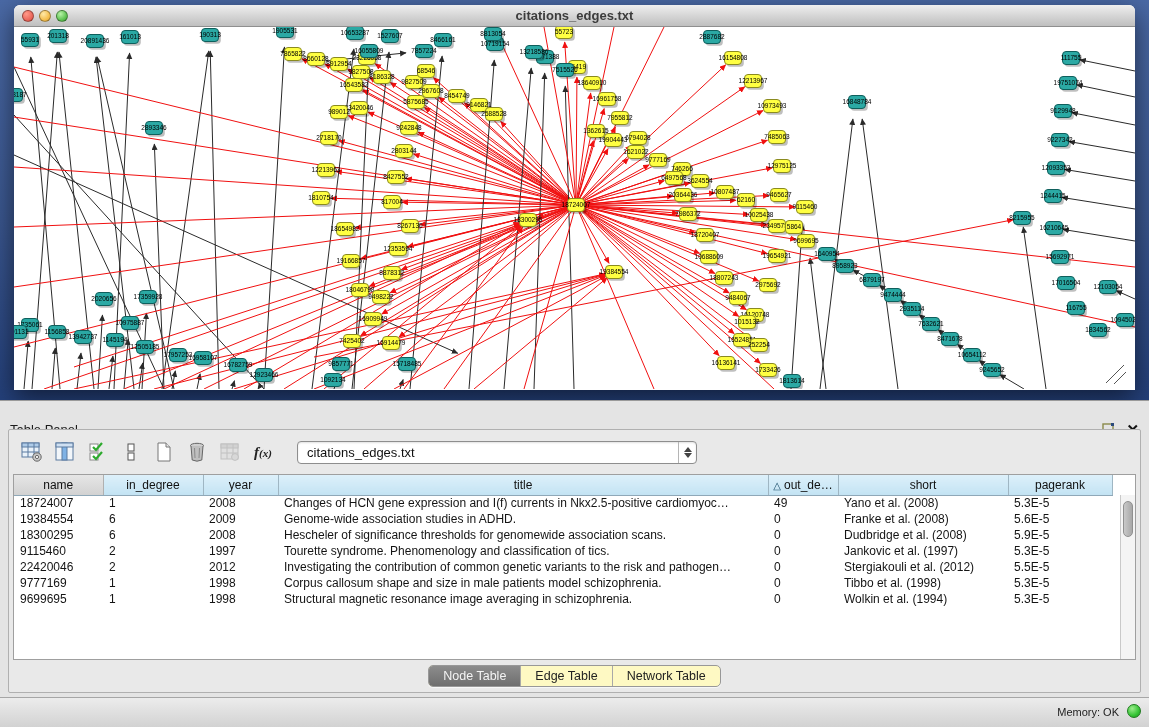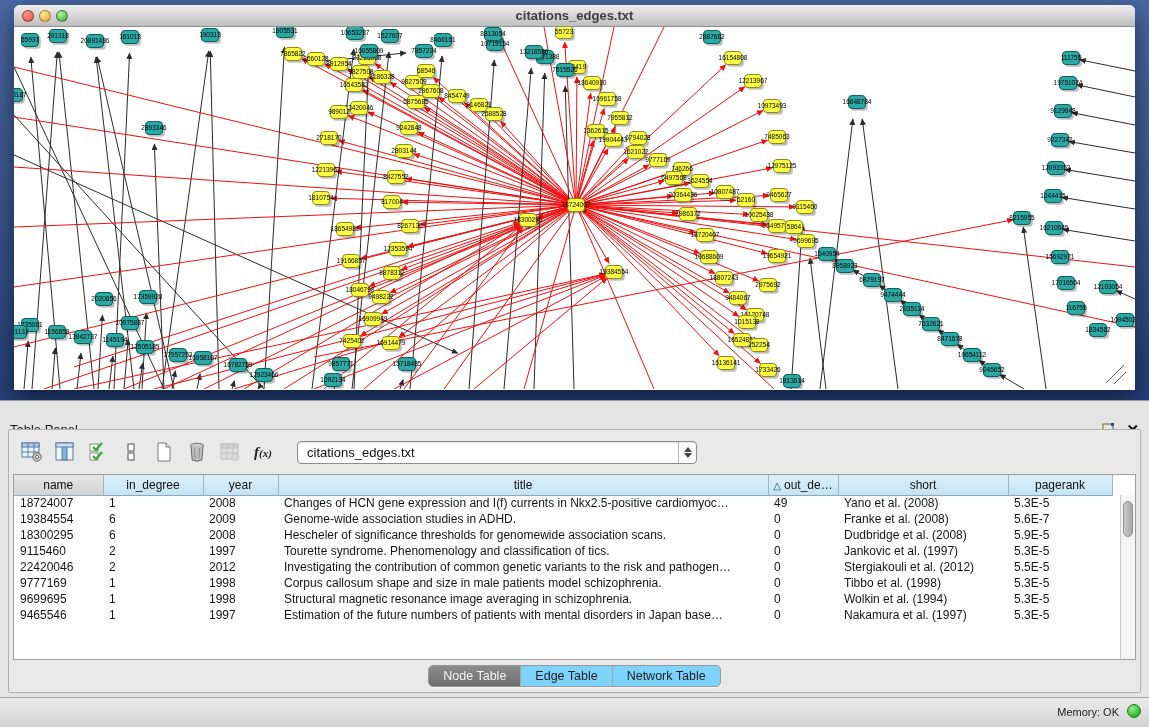--- a/index.html
+++ b/index.html
@@ -68,21 +68,21 @@
     overflow:hidden; white-space:nowrap; }
   .sort-tri { color:#184a66; font-size:10px; margin-right:3px; }
   .vscroll { position:absolute; right:0; top:20px; bottom:0; width:15px;
     background:#f4f4f4; border-left:1px solid #c9c9c9; }
   .vthumb { position:absolute; left:2px; right:2px; top:6px; height:36px;
     border-radius:6px; background:linear-gradient(90deg,#c9c9c9,#a8a8a8);
     border:1px solid #909090; cursor:pointer; }
 
   .tabsrow { height:32px; display:flex; align-items:center; justify-content:center; }
   .seg { display:inline-flex; border:1px solid #989898; border-radius:5px;
-    overflow:hidden; background:#7dd3fc; box-shadow:0 1px 1px rgba(255,255,255,.7); }
+    overflow:hidden; background:#fef9c3; box-shadow:0 1px 1px rgba(255,255,255,.7); }
   .seg .tab { padding:3px 14px; font-size:12.5px; color:#222; cursor:pointer;
     border-right:1px solid #a8a8a8; }
   .seg .tab:last-child { border-right:none; }
   .seg .tab.active { background:linear-gradient(180deg,#8c8c8c,#6e6e6e); color:#f4f4f4; }
 
   
   .statusbar { position:absolute; left:0; top:697px; width:1149px; height:30px;
     background:linear-gradient(180deg,#ececec,#d2d2d2); border-top:1px solid #a6a6a6; }
   .mem { position:absolute; right:30px; top:8px; font-size:11px; color:#222; }
   .memdot { position:absolute; right:8px; top:6px; width:14px; height:14px; border-radius:50%;
@@ -1066,21 +1066,21 @@
               <td style="width:170px">Yano et al. (2008)</td>
               <td style="width:88px">5.3E-5</td>
             </tr>
             <tr>
               <td style="width:89px">19384554</td>
               <td style="width:100px">6</td>
               <td style="width:75px">2009</td>
               <td style="width:490px">Genome-wide association studies in ADHD.</td>
               <td style="width:70px">0</td>
               <td style="width:170px">Franke et al. (2008)</td>
-              <td style="width:88px">5.6E-7</td>
+              <td style="width:88px">5.6E-5</td>
             </tr>
             <tr>
               <td style="width:89px">18300295</td>
               <td style="width:100px">6</td>
               <td style="width:75px">2008</td>
               <td style="width:490px">Hescheler of significance thresholds for genomewide association scans.</td>
               <td style="width:70px">0</td>
               <td style="width:170px">Dudbridge et al. (2008)</td>
               <td style="width:88px">5.9E-5</td>
             </tr>
@@ -1113,29 +1113,20 @@
             </tr>
             <tr>
               <td style="width:89px">9699695</td>
               <td style="width:100px">1</td>
               <td style="width:75px">1998</td>
               <td style="width:490px">Structural magnetic resonance image averaging in schizophrenia.</td>
               <td style="width:70px">0</td>
               <td style="width:170px">Wolkin et al. (1994)</td>
               <td style="width:88px">5.3E-5</td>
             </tr>
-            <tr>
-              <td style="width:89px">9465546</td>
-              <td style="width:100px">1</td>
-              <td style="width:75px">1997</td>
-              <td style="width:490px">Estimation of the future numbers of patients with mental disorders in Japan base…</td>
-              <td style="width:70px">0</td>
-              <td style="width:170px">Nakamura et al. (1997)</td>
-              <td style="width:88px">5.3E-5</td>
-            </tr>
           </tbody>
         </table>
       <div class="vscroll">
         <div class="vthumb"></div>
       </div>
     </div>
 
     <div class="tabsrow">
       <div class="seg" id="tabs">
           <div class="tab active">Node Table</div>

